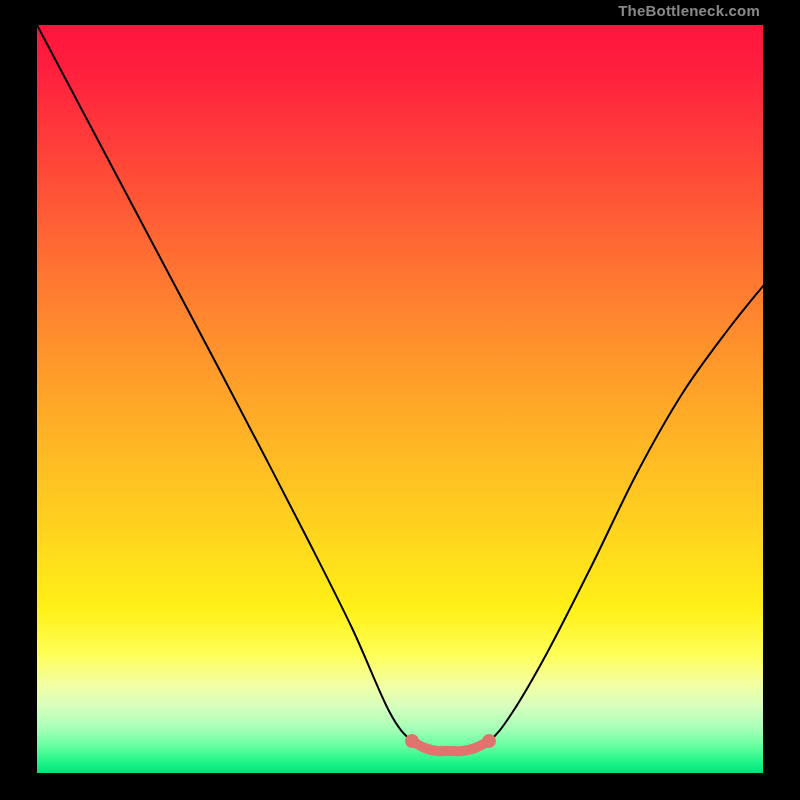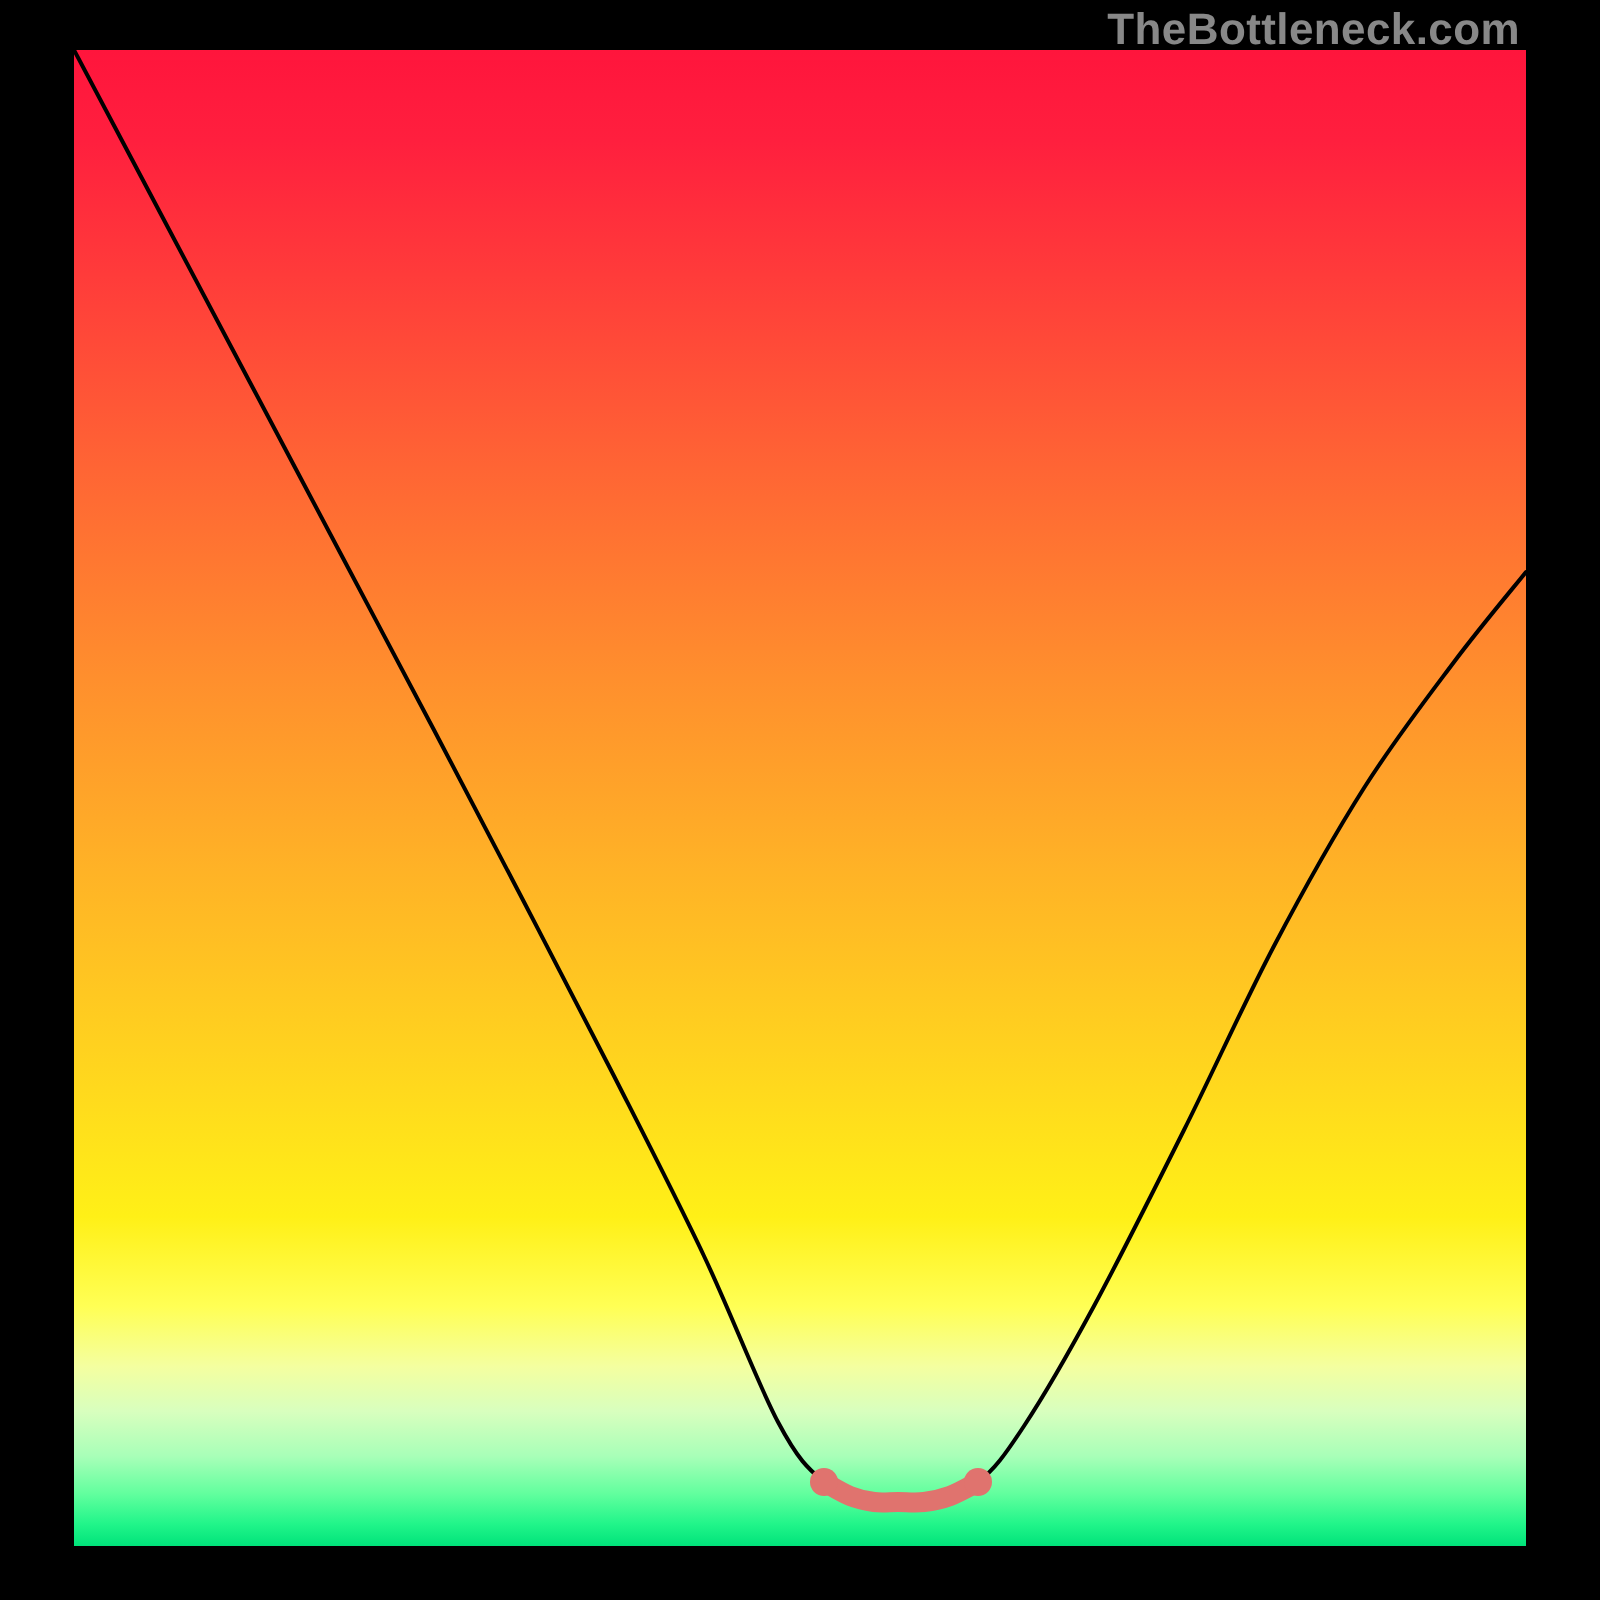--- a/index.html
+++ b/index.html
@@ -31,21 +31,21 @@
     left: 0;
     top: 0;
     width: 100%;
     height: 100%;
   }
   .watermark {
     position: absolute;
     top: 2px;
     right: 40px;
     font-family: Arial, Helvetica, sans-serif;
-    font-size: 22px;
+    font-size: 15px;
     font-weight: 600;
     color: #888888;
     letter-spacing: 0.2px;
   }
   svg.curve {
     position: absolute;
     left: 0;
     top: 0;
     width: 100%;
     height: 100%;

